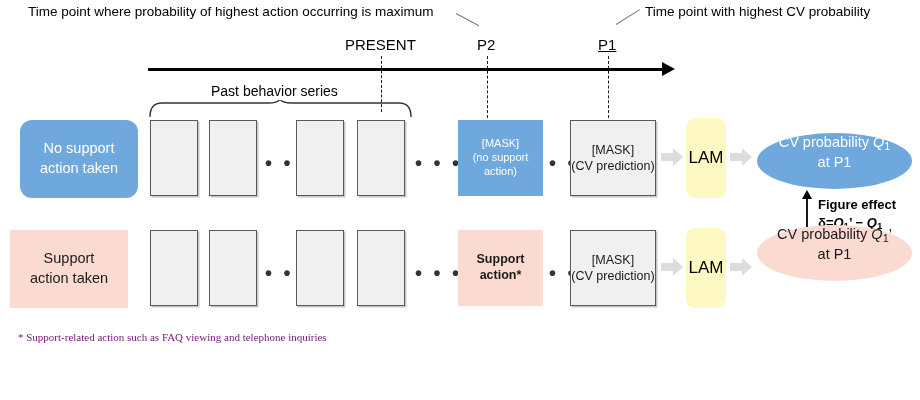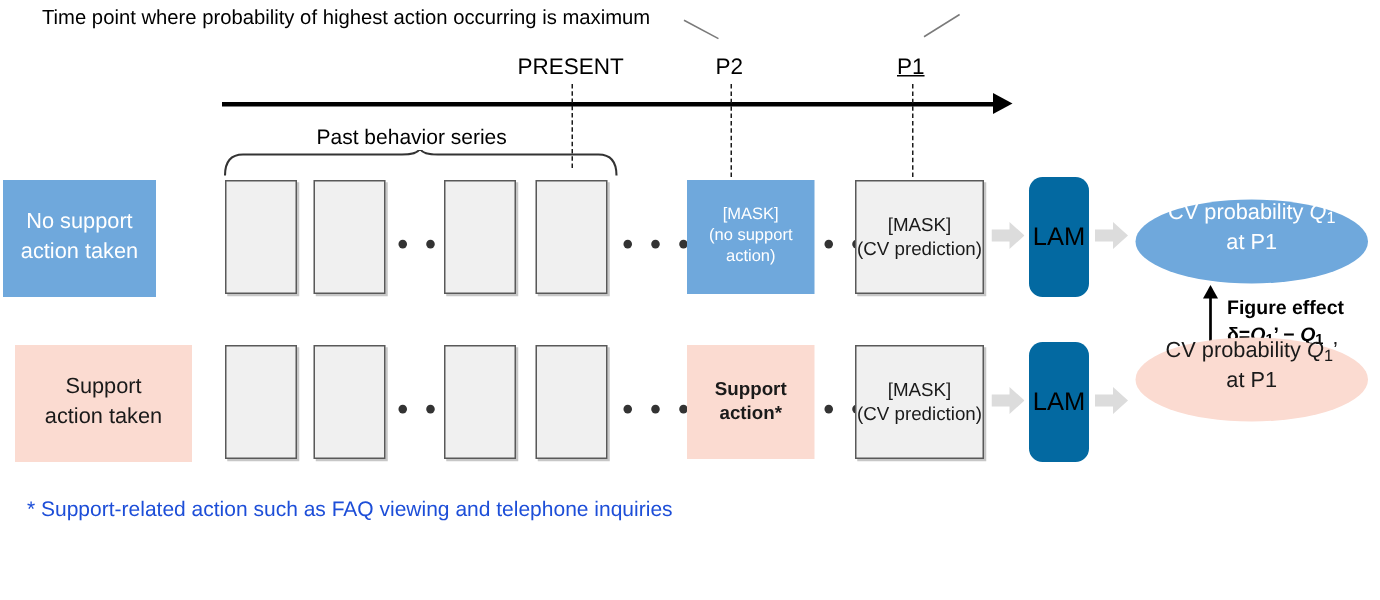--- a/index.html
+++ b/index.html
@@ -108,21 +108,21 @@
     font-weight: bold;
     letter-spacing: 3px;
     color: #333;
     white-space: nowrap;
     line-height: 1;
   }
 
   
   .lambox {
     box-sizing: border-box;
-    background: #0369a1;
+    background: #fef9c3;
     border-radius: 9px;
     display: flex;
     align-items: center;
     justify-content: center;
     font-size: 17px;
     color: #000;
   }
 
   
   .fatarrow { display: block; }
@@ -147,59 +147,61 @@
   .effectText {
     font-size: 13px;
     font-weight: bold;
     line-height: 1.35;
     white-space: nowrap;
     color: #000;
   }
 
   
   .footnote {
-    font-size: 14px;
-    color: #1d4ed8;
-    white-space: nowrap;
+    font-size: 11px;
+    color: #701a75;
+    white-space: nowrap;
+    font-family: Liberation Serif, serif;
   }
   .caption {
     font-size: 16px;
     font-weight: bold;
     color: #000;
     white-space: nowrap;
   }
 </style>
 </head>
 <body>
 
 <div id="canvas">
 
   <div class="abs annot" style="left:28px; top:5px;">Time point where probability of highest action occurring is maximum</div>
 
   <div class="abs leader" style="left:456px; top:13px; width:26px; transform:rotate(28deg);"></div>
 
+  <div class="abs annot" style="left:645px; top:5px;">Time point with  highest CV probability</div>
   <div class="abs leader" style="left:616px; top:24px; width:28px; transform:rotate(-32deg);"></div>
 
   <div class="abs tickLabel" style="left:345px; top:36px;">PRESENT</div>
   <div class="abs tickLabel" style="left:477px; top:36px;">P2</div>
   <div class="abs tickLabel" style="left:598px; top:36px;text-decoration:underline;">P1</div>
 
   <div class="abs timeline-line" style="left:148px; top:68px; width:515px;"></div>
   <div class="abs arrowhead" style="left:662px; top:62px;"></div>
 
   <div class="abs vdash" style="left:381px; top:56px; height:56px;"></div>
   <div class="abs vdash" style="left:487px; top:56px; height:62px;"></div>
   <div class="abs vdash" style="left:608px; top:56px; height:62px;"></div>
 
   <div class="abs bracketLabel" style="left:211px; top:83px;">Past behavior series</div>
   <svg class="abs" style="left:148px; top:100px;" width="265" height="18" viewBox="0 0 265 18">
     <path d="M2,17 Q2,3 14,3 L120,3 Q132,3 132,-2 Q132,3 144,3 L251,3 Q263,3 263,17" fill="none" stroke="#333333" stroke-width="1.4"></path>
   </svg>
 
-  <div class="abs rowlabel blue" style="left:2px; top:120px; width:102px; height:78px;">
+  <div class="abs rowlabel blue" style="left:20px; top:120px; width:118px; height:78px;border-radius:12px;">
     <div>
       <span>No support</span><br>
       <span>action taken</span>
     </div>
   </div>
 
   <div class="abs seqbox" style="left:150px; top:120px; width:48px; height:76px;"></div>
   <div class="abs seqbox" style="left:209px; top:120px; width:48px; height:76px;"></div>
   <div class="abs ellipsisDots" style="left:265px; top:153px;">• • •</div>
   <div class="abs seqbox" style="left:296px; top:120px; width:48px; height:76px;"></div>

